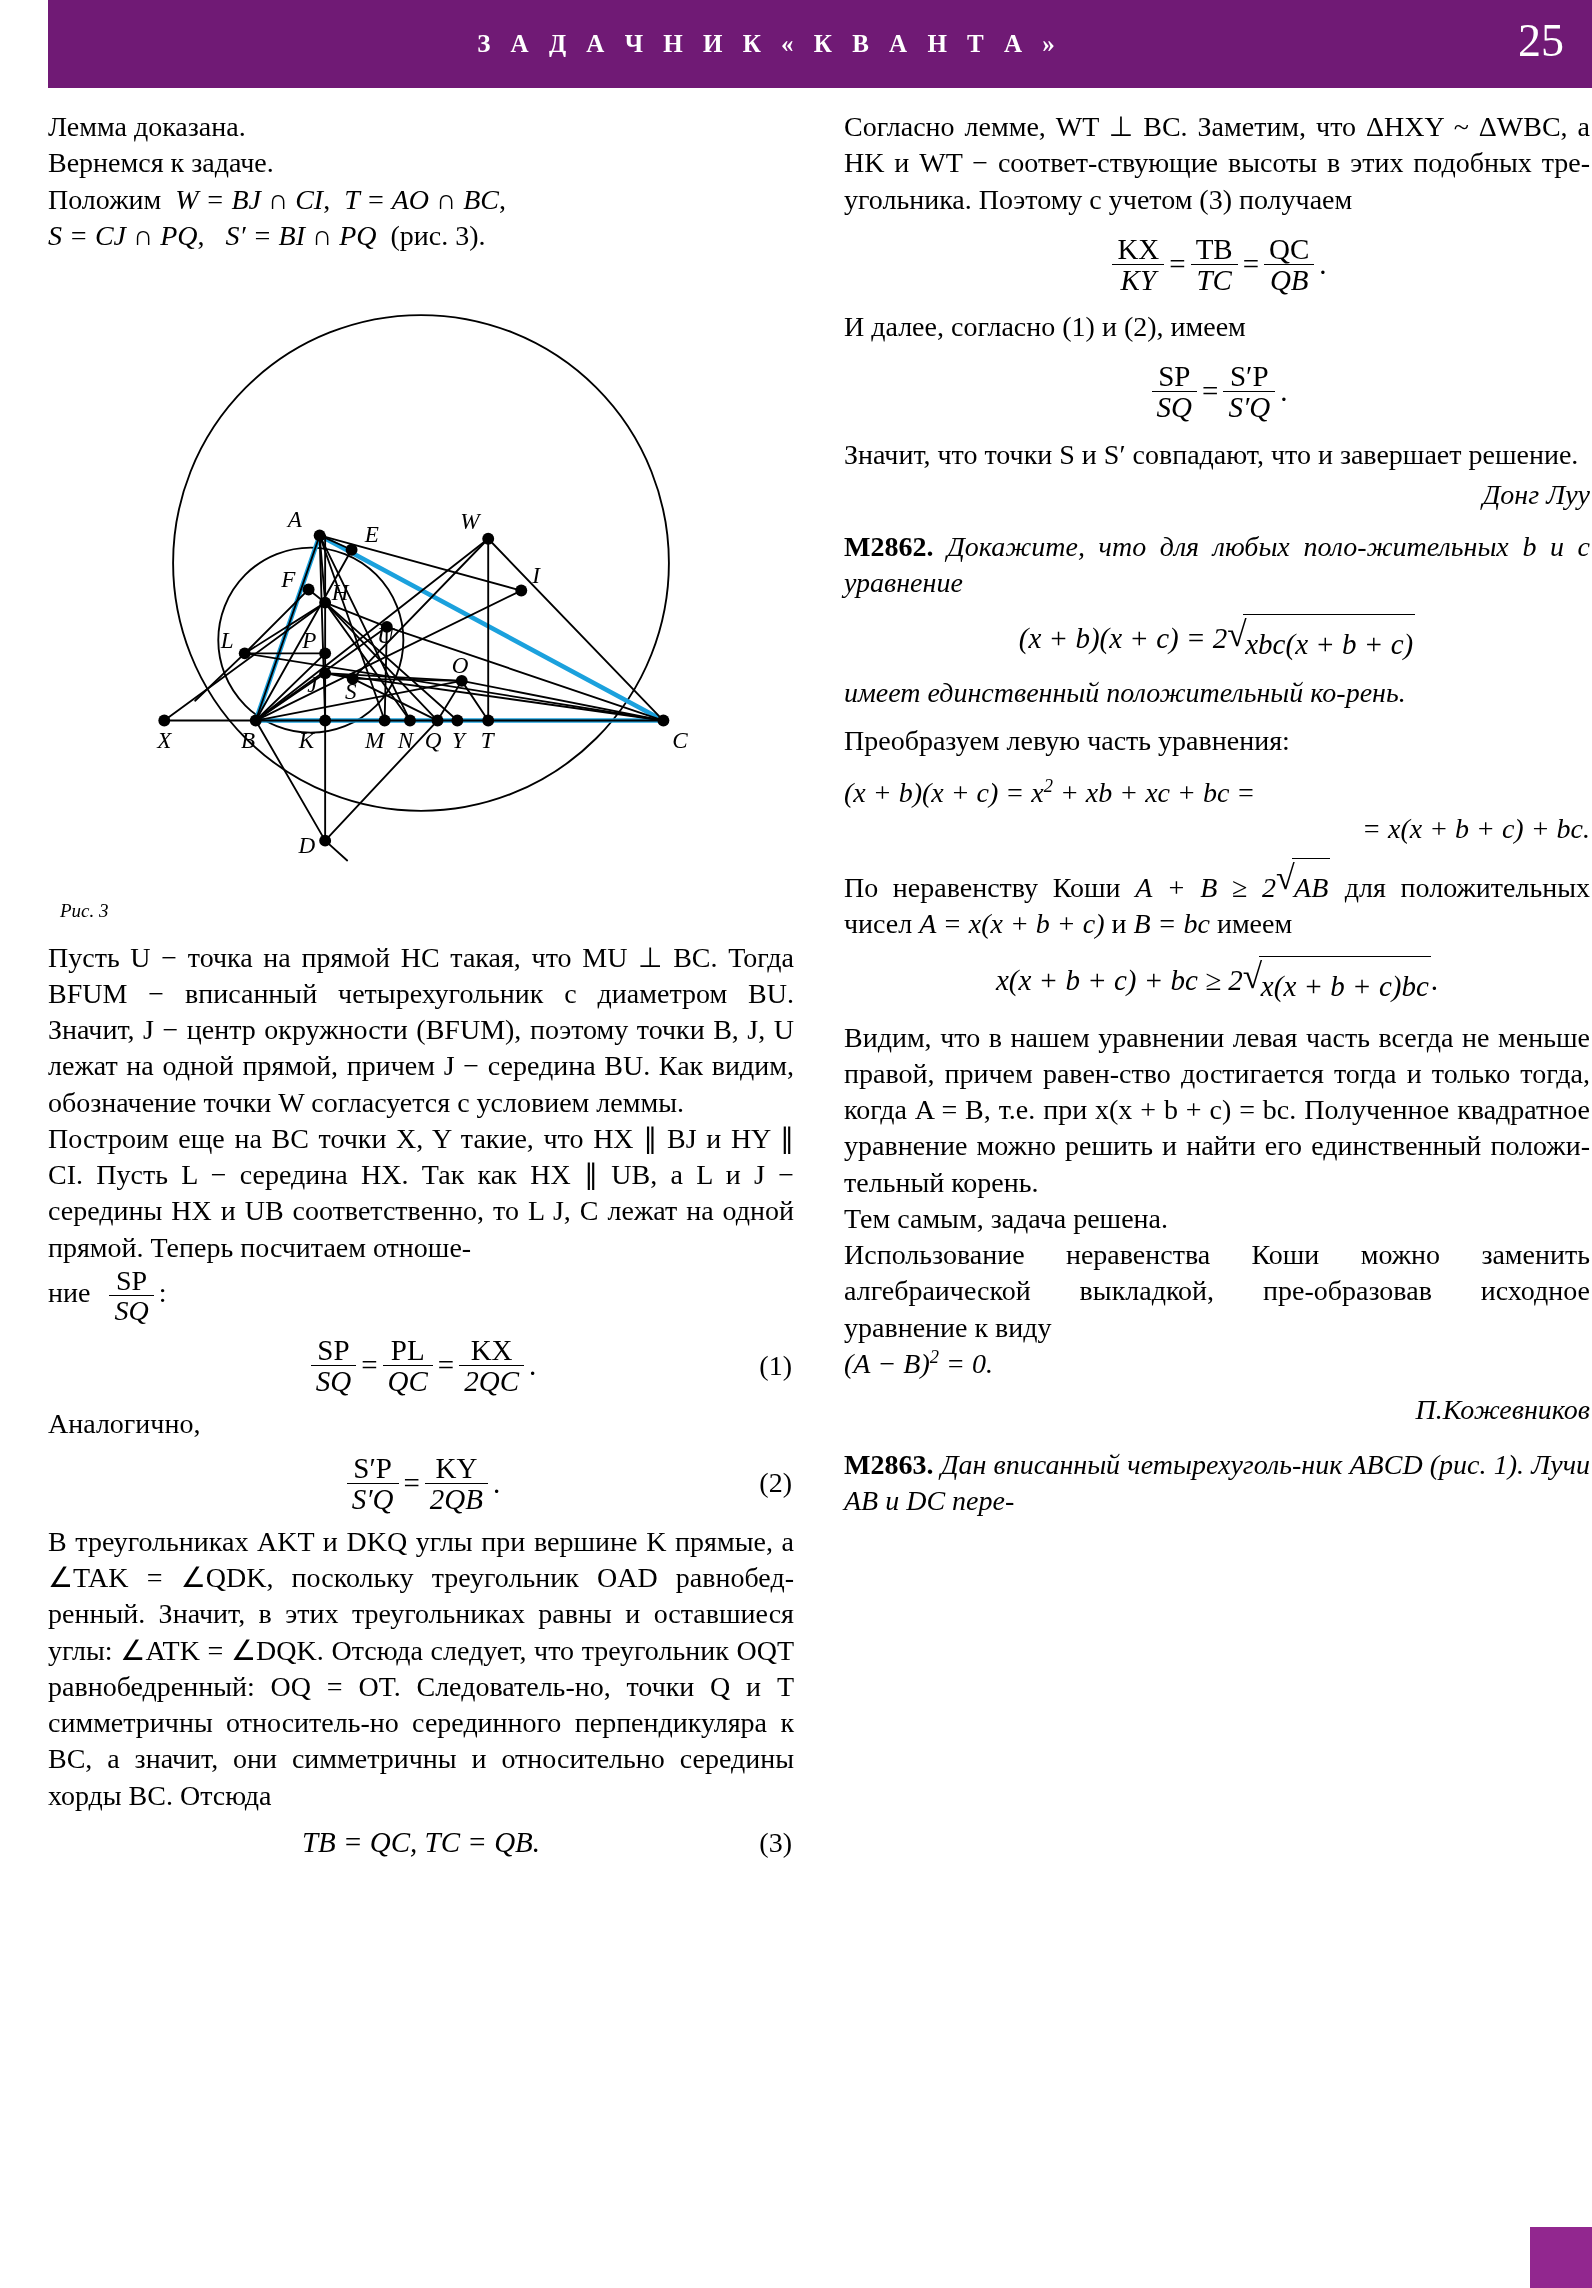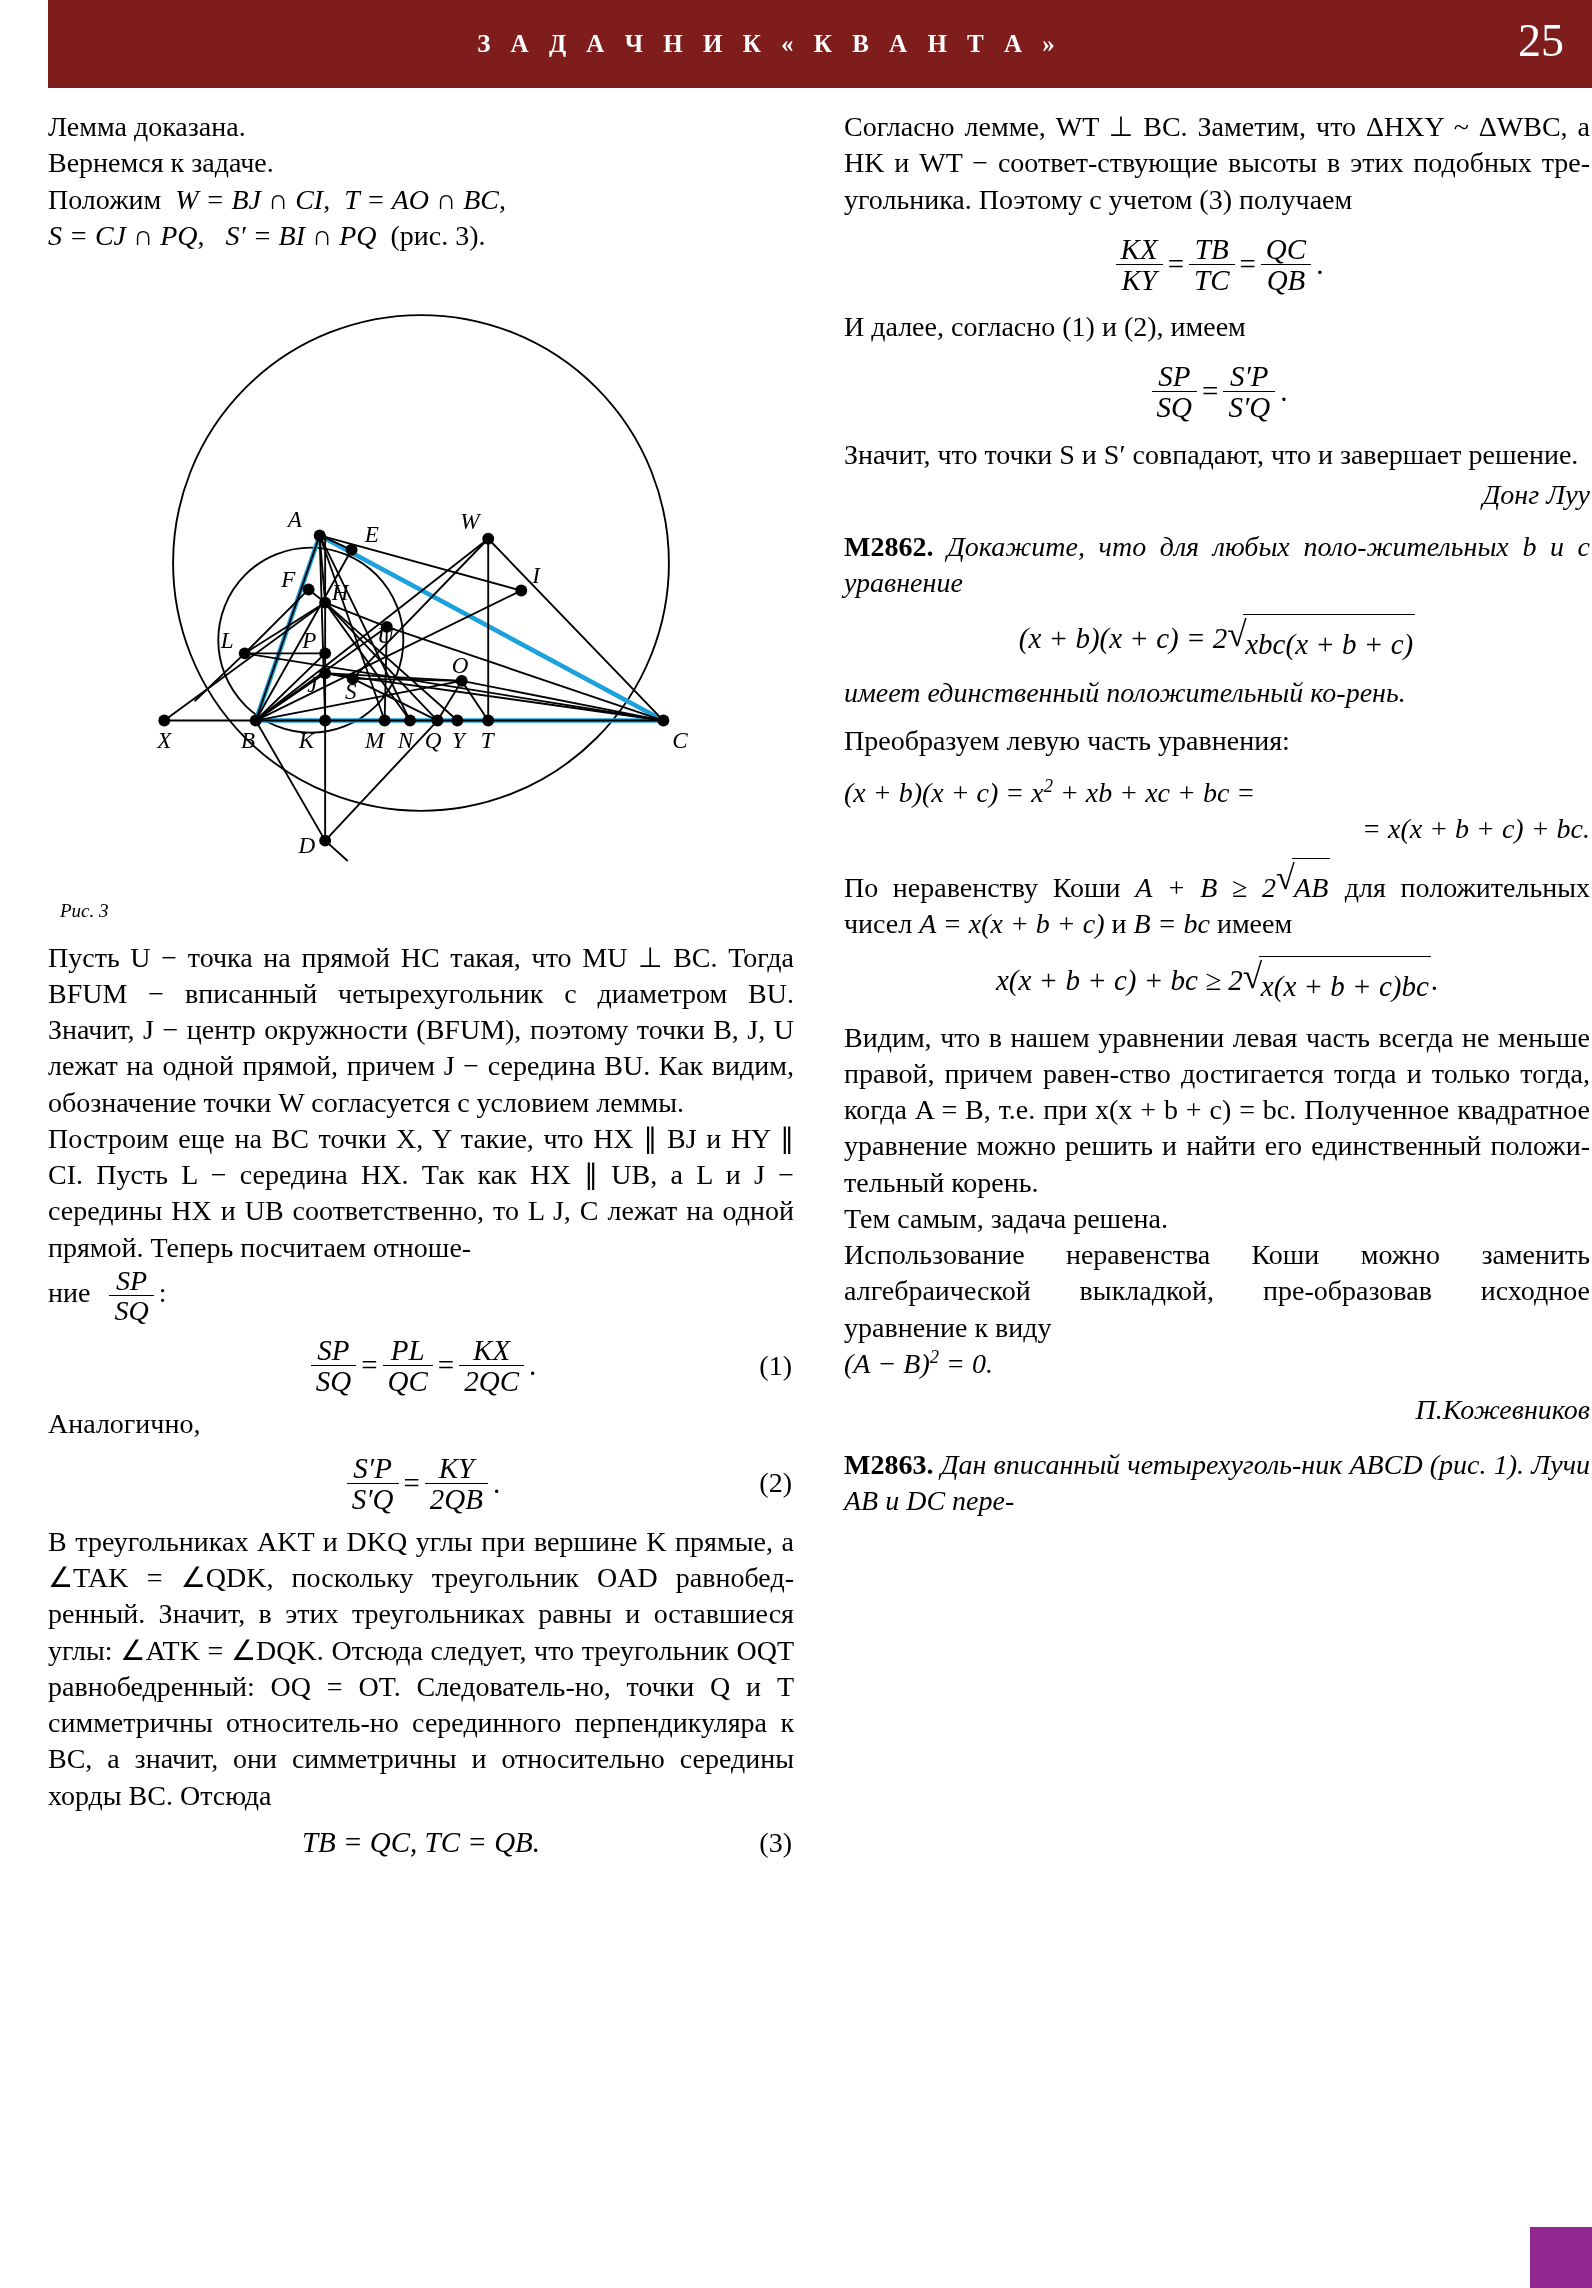--- a/index.html
+++ b/index.html
@@ -1,37 +1,37 @@
 <!DOCTYPE html>
 <html><head>
 <meta charset="utf-8">
 <style>
   html,body{margin:0;padding:0;background:#ffffff;}
   body{width:1592px;height:2289px;position:relative;font-family:"Liberation Serif",serif;color:#000;overflow:hidden;}
 
   
-  .hdr{position:absolute;left:48px;top:0;width:1544px;height:88px;background:#7f1d1d;}
+  .hdr{position:absolute;left:48px;top:0;width:1544px;height:88px;background:#701a75;}
   .hdr-title{position:absolute;left:0;top:0;width:1443px;height:88px;display:flex;align-items:center;justify-content:center;
              color:#fff;font-family:"Liberation Serif",serif;font-weight:700;font-size:25px;letter-spacing:7px;}
   .hdr-page{position:absolute;right:28px;top:14px;color:#fff;font-family:"Liberation Serif",serif;font-weight:400;font-size:46px;}
 
   
   .col{position:absolute;top:109px;width:746px;font-size:28px;line-height:1.295;text-align:justify;text-justify:inter-word;}
   .col-l{left:48px;}
   .col-r{left:844px;}
 
   .p{margin:0 0 0 0;}
   .nojust{text-align:left;}
   .rt{text-align:right;}
   i,.it{font-style:italic;}
 
   
   .mi{font-style:italic;}
   .frac{display:inline-block;vertical-align:middle;text-align:center;margin:0 5px;line-height:1.04;}
-  .frac .num{display:block;padding:0 5px;font-style:italic;text-align:center;}
+  .frac .num{display:block;padding:0 5px;text-align:center;}
   .frac .den{display:block;border-top:1.6px solid #000;padding:0 5px;font-style:italic;}
   .eqline{display:flex;align-items:center;justify-content:center;margin:9px 0;font-size:29px;}
   .eqrow{position:relative;margin:10px 0;}
   .eqno{position:absolute;right:2px;top:50%;transform:translateY(-50%);font-style:normal;}
   .sqrt{display:inline-block;position:relative;padding-left:16px;font-style:italic;}
   .sqrt::before{content:"\221A";position:absolute;left:0;top:-2px;font-size:1.22em;font-style:normal;}
   .sqrt > .bar{display:inline-block;border-top:1.6px solid #000;padding:11px 2px 0 2px;}
   .sup{font-size:.66em;vertical-align:super;font-style:italic;}
   .prob{color:#000000;font-weight:700;font-style:normal;}
   .author{font-style:italic;text-align:right;margin-top:4px;}

